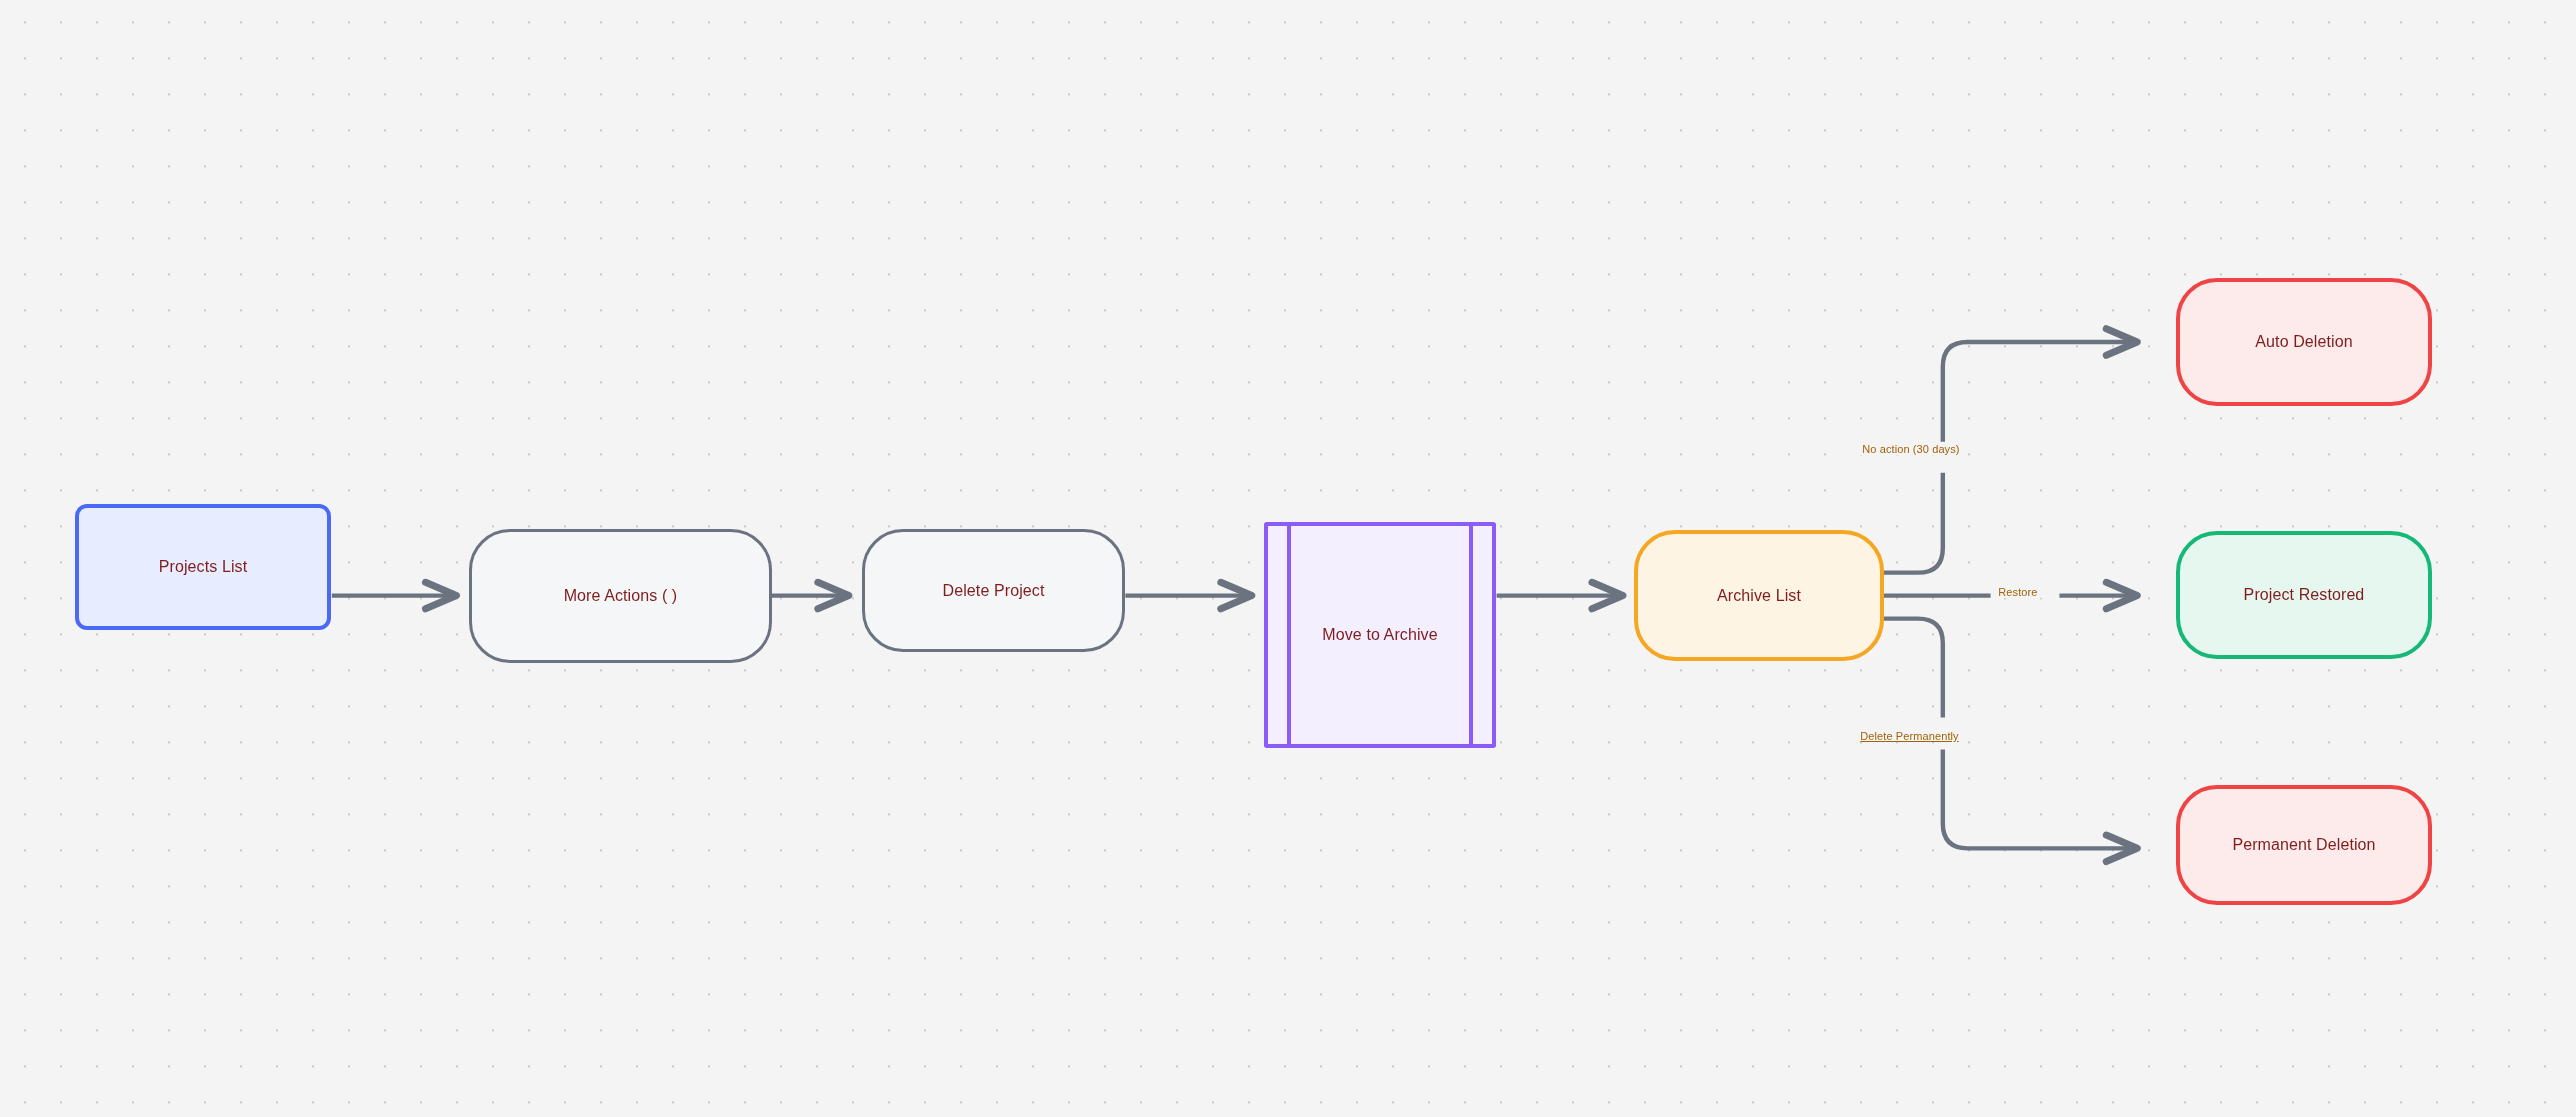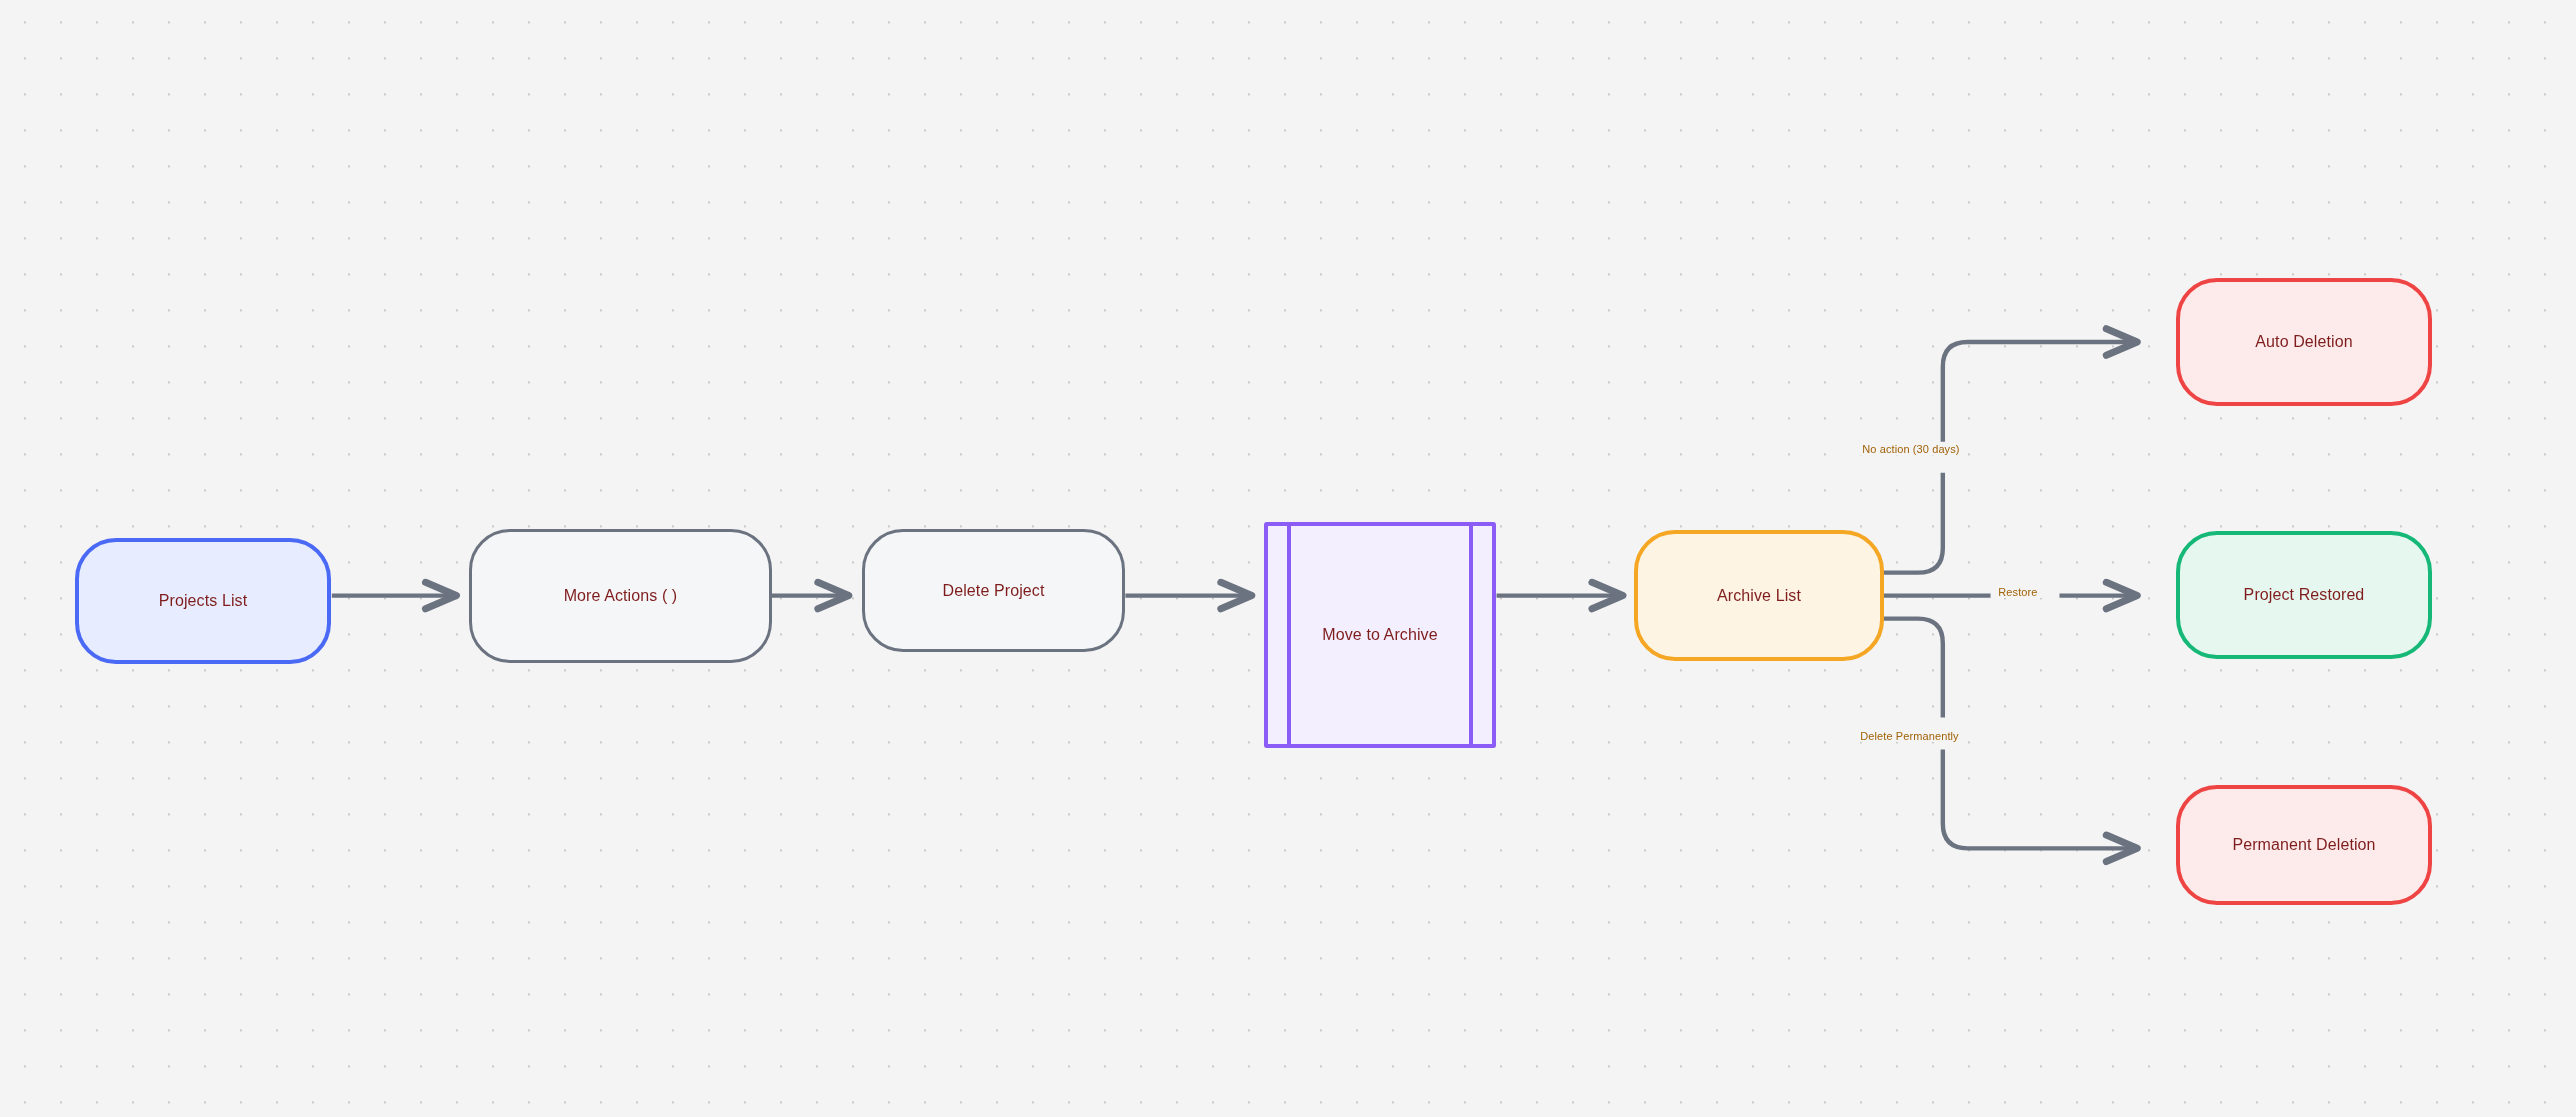--- a/index.html
+++ b/index.html
@@ -122,21 +122,21 @@
       <path d="M 2198 500 L 2198 415 Q 2198 387 2226 387 L 2420 387" marker-end="url(#arrowhead)"></path>
 
       <path d="M 2131 674 L 2252 674"></path>
       <path d="M 2330 674 L 2420 674" marker-end="url(#arrowhead)"></path>
 
       <path d="M 2131 700 L 2170 700 Q 2198 700 2198 728 L 2198 812"></path>
       <path d="M 2198 848 L 2198 932 Q 2198 960 2226 960 L 2420 960" marker-end="url(#arrowhead)"></path>
     </g>
   </svg>
 
-  <div class="node node-rounded n-start" style="left:75px; top:538px; width:256px; height:126px;">
+  <div class="node node-rounded n-start" style="left:75px; top:504px; width:256px; height:126px;border-radius:12px;">
     <span class="node-label">Projects List</span>
   </div>
 
   <div class="node node-rounded n-step" style="left:469px; top:529px; width:303px; height:134px;">
     <span class="node-label">More Actions (   )</span>
   </div>
 
   <div class="node node-rounded n-step" style="left:862px; top:529px; width:263px; height:123px;">
     <span class="node-label">Delete Project</span>
   </div>
@@ -158,16 +158,16 @@
   </div>
 
   <div class="node node-rounded n-danger" style="left:2176px; top:785px; width:256px; height:120px;">
     <span class="node-label">Permanent Deletion</span>
   </div>
 
   <div class="edge-label" style="left:1857px; top:443px;">No action (30 days)</div>
 
   <div class="edge-label" style="left:1993px; top:586px;">Restore</div>
 
-  <div class="edge-label" style="left:1855px; top:730px;">Delete Permanently</div>
+  <div class="edge-label" style="left:1855px; top:730px;text-decoration:underline;">Delete Permanently</div>
 
 </div>
 
 
 </body></html>

